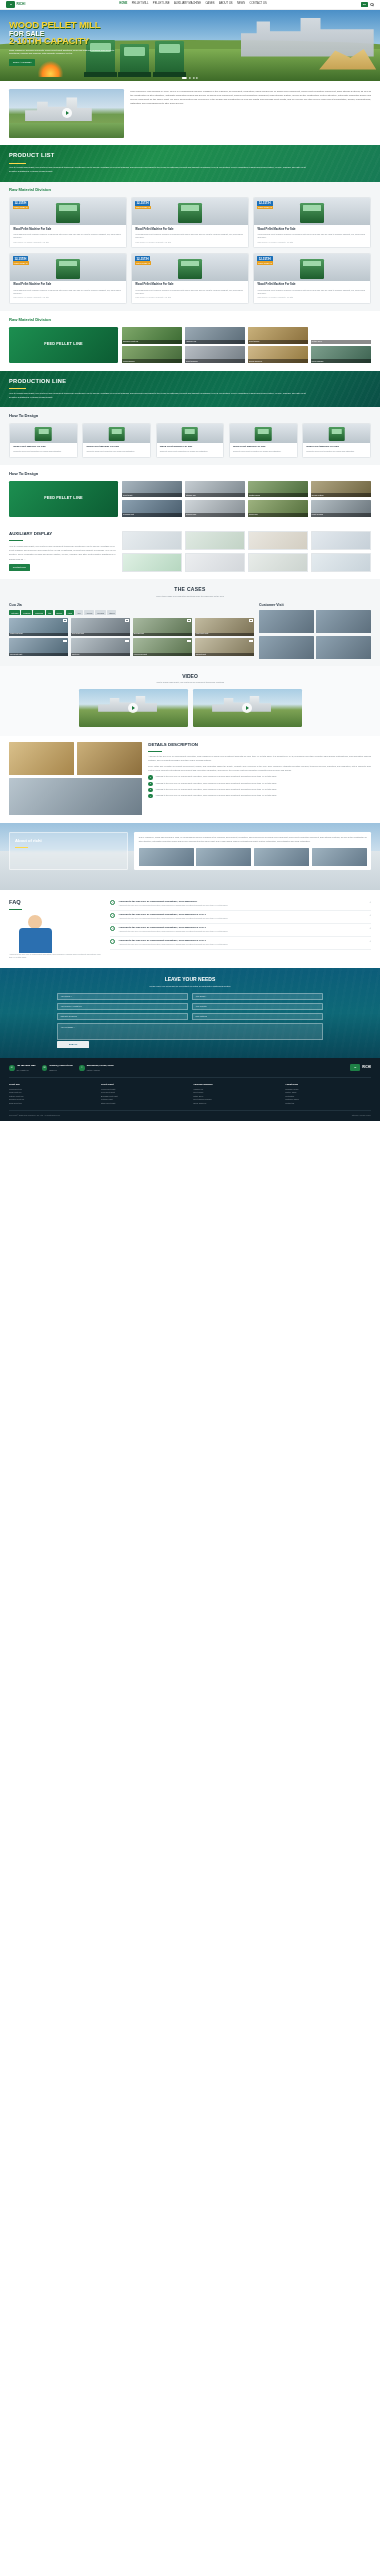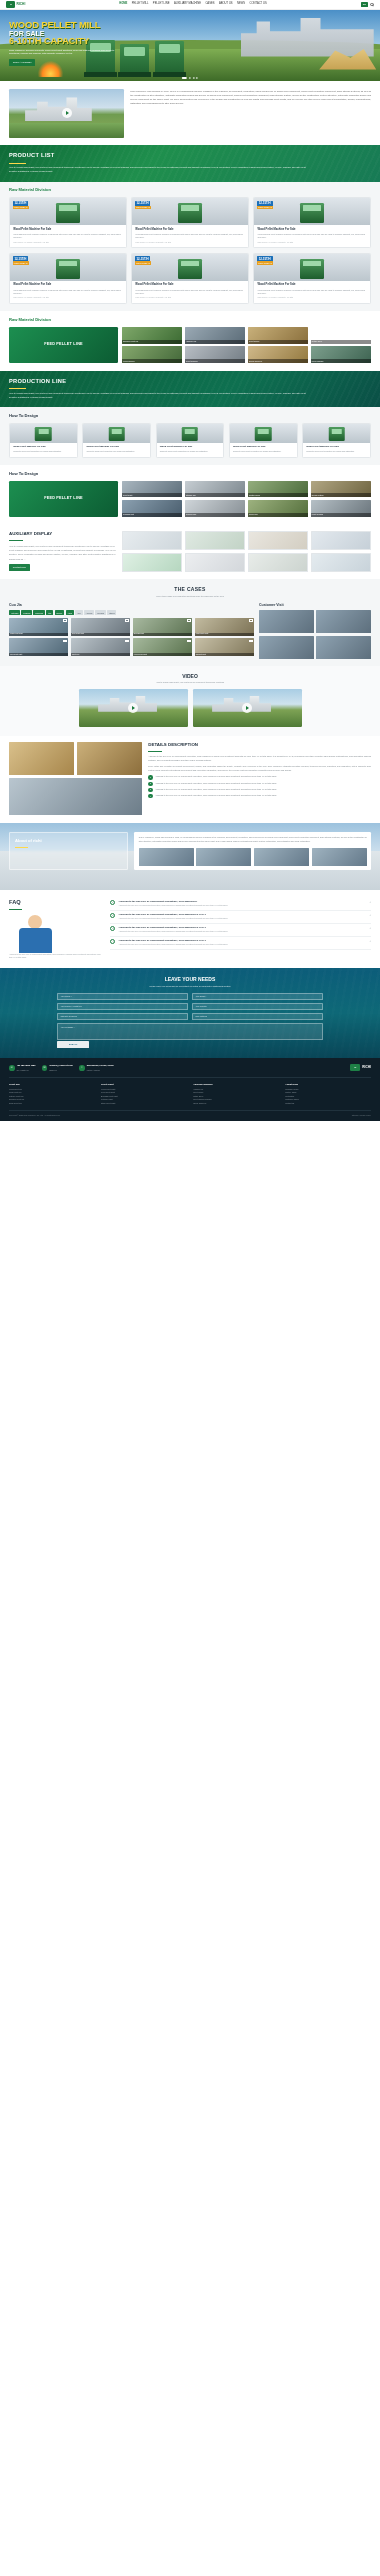--- a/index.html
+++ b/index.html
@@ -337,21 +337,21 @@
         <div class="base"></div>
       </div>
     <div class="machine m3">
         <div class="head"></div>
         <div class="base"></div>
       </div>
     <div class="fire"></div>
     <div class="hero-title">
       <div class="l1">WOOD PELLET MILL</div>
       <div class="l2">FOR SALE</div>
-      <div class="l3">6-10T/H CAPACITY</div>
+      <div class="l3">2-10T/H CAPACITY</div>
       <div class="hero-sub">Richi Machinery supplies complete wood pellet plant solutions, from raw material crushing and drying to pelletizing, cooling and packing, with capacity ranging 1-10 t/h.</div>
       <div class="hero-btn">Send A Message</div>
     </div>
     <div class="hero-dots">
       <i class="on"></i>
       <i></i>
       <i></i>
       <i></i>
     </div>
   </div>

